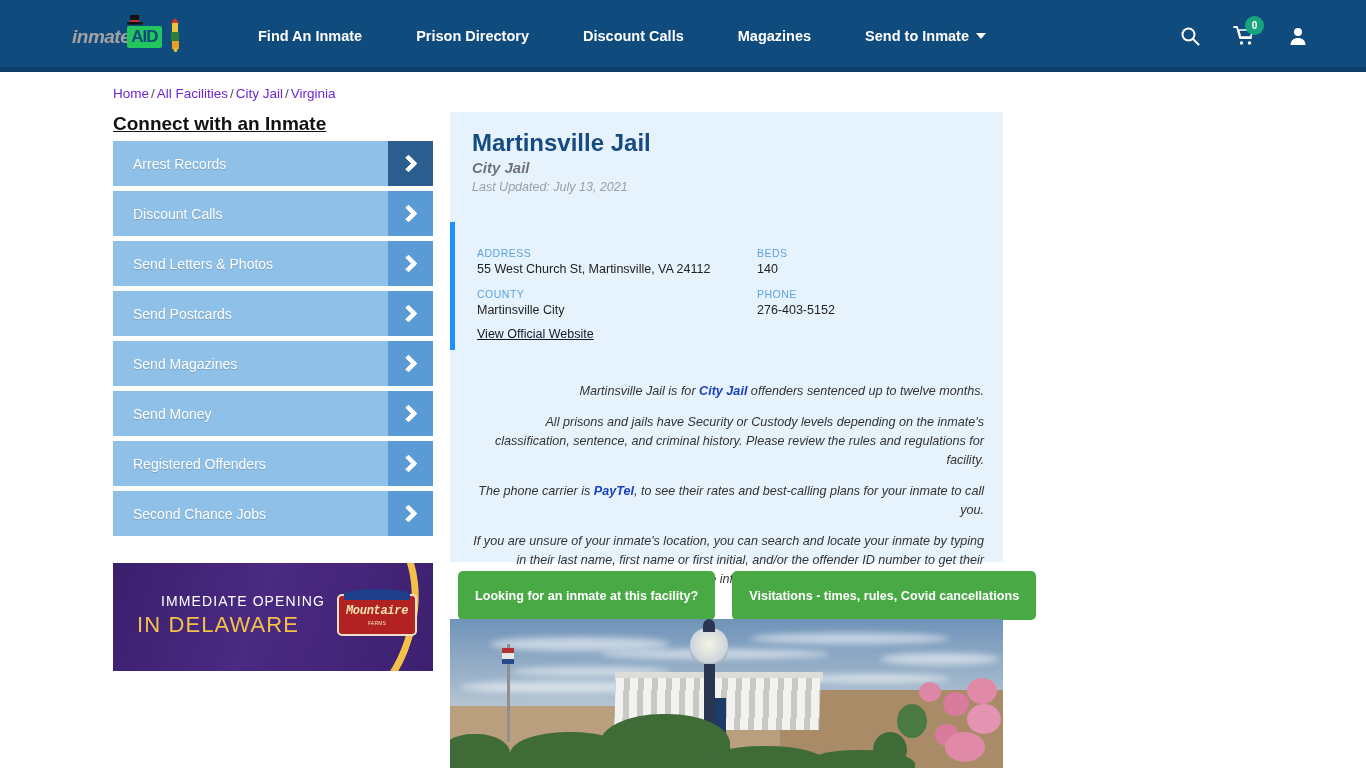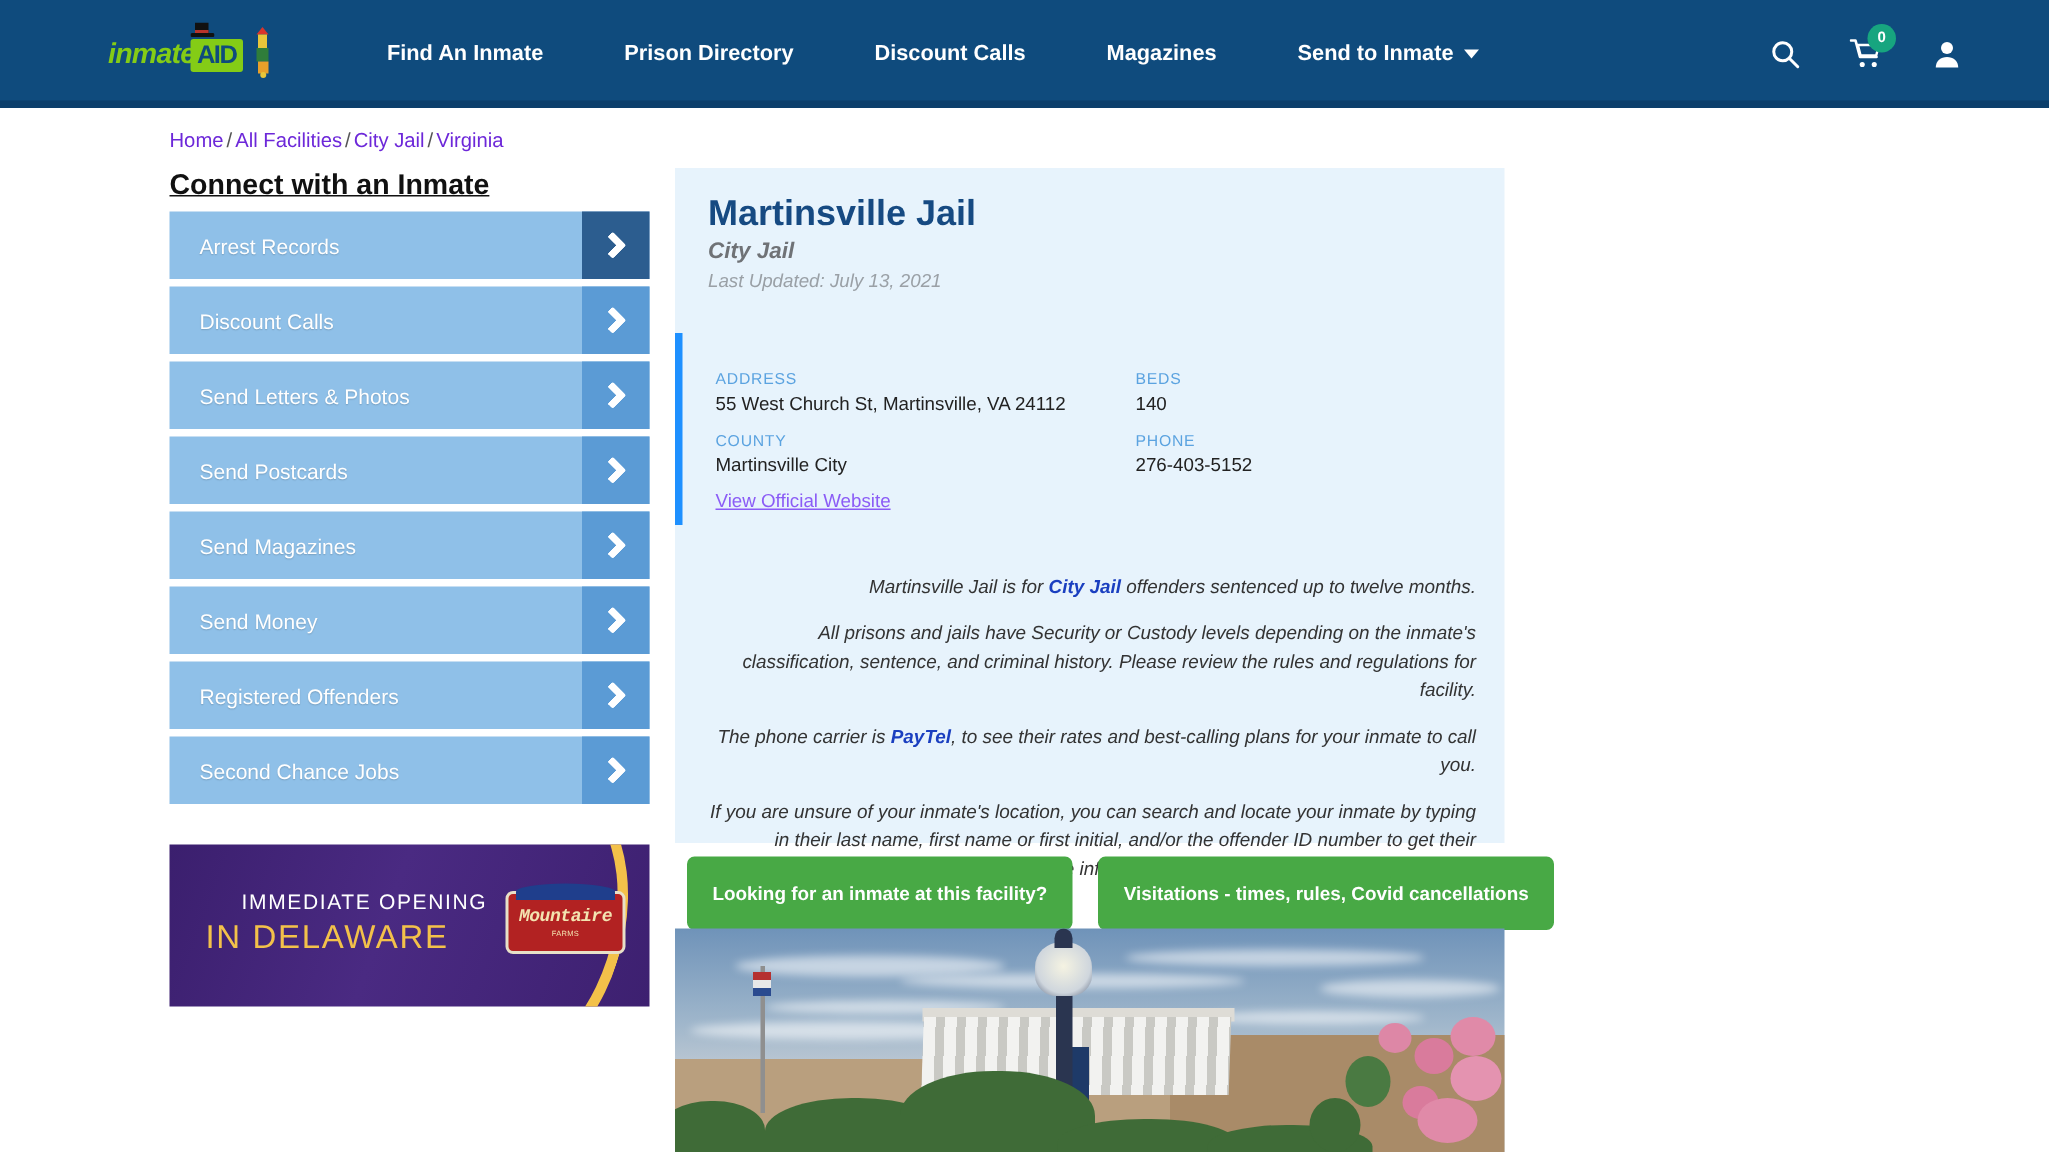--- a/index.html
+++ b/index.html
@@ -20,25 +20,25 @@
   .header:after {
     content: ""; position: absolute; left: 0; bottom: 0;
     width: 100%; height: 5px; background: #0c3f6b;
   }
   .logo {
     position: absolute; left: 72px; top: 18px;
     width: 120px; height: 38px;
     display: flex; align-items: center;
   }
   .logo-text {
-    color: #84cc16; font-size: 19px; font-weight: bold;
+    color: #a3a3a3; font-size: 19px; font-weight: bold;
     letter-spacing: -0.5px; font-style: italic;
   }
   .logo-aid {
-    background: #84cc16; color: #0f4b7d; font-weight: bold;
+    background: #22c55e; color: #0f4b7d; font-weight: bold;
     font-size: 17px; padding: 1px 4px; margin-left: -3px;
     border-radius: 2px; letter-spacing: -1px;
   }
   .logo-hat {
     position: absolute; left: 55px; top: -3px;
     width: 16px; height: 12px;
   }
   .logo-bird {
     position: absolute; left: 96px; top: 0px;
     width: 14px; height: 34px;
@@ -186,21 +186,21 @@
     display: grid; grid-template-columns: 280px 220px;
     row-gap: 12px;
   }
   .info-label {
     font-size: 10.5px; color: #5ba3e0; letter-spacing: .5px;
     text-transform: uppercase; margin-bottom: 3px;
   }
   .info-value { font-size: 12.5px; color: #222222; }
   .info-link {
     position: absolute; left: 27px; top: 105px;
-    font-size: 12.5px; color: #8b5cf6; text-decoration: underline; cursor: pointer;
+    font-size: 12.5px; color: #0f172a; text-decoration: underline; cursor: pointer;
   }
 
   .body-text { position: absolute; left: 22px; top: 270px; width: 512px; text-align: right; }
   .body-text p {
     font-size: 12.6px; font-style: italic; color: #333333;
     line-height: 19px; margin-bottom: 12px;
   }
   .body-text b { color: #1a3fc0; font-weight: bold; font-style: italic; }
 
   

